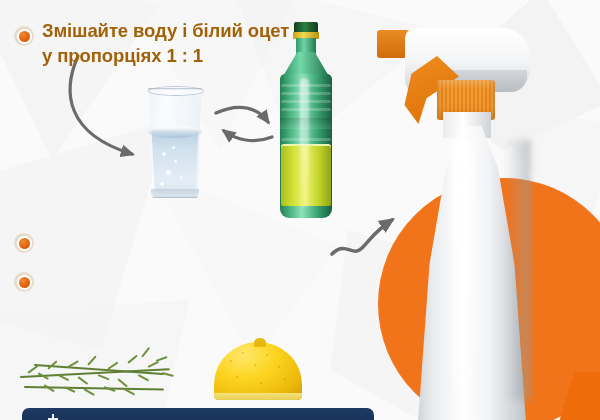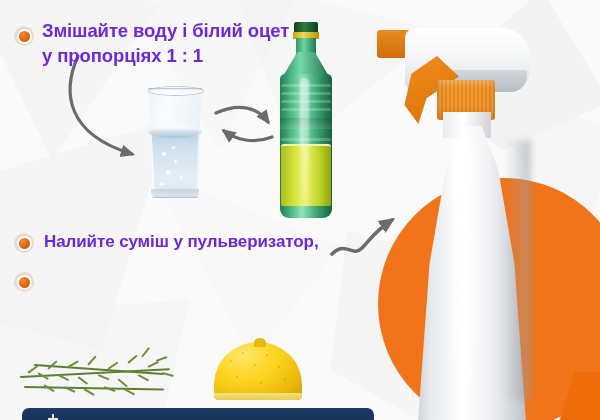--- a/index.html
+++ b/index.html
@@ -56,21 +56,21 @@
   .bullet::before{
     content:"";width:15px;height:15px;border-radius:50%;background:#ffffff;
     position:absolute;
   }
   .bullet::after{
     content:"";width:11px;height:11px;border-radius:50%;
     background:radial-gradient(circle at 34% 30%,#f08a33 0%,#e0600d 62%,#c84f06 100%);
     position:absolute;
   }
   .txt{
-    position:absolute;color:#6d28d9;
+    position:absolute;color:#a16207;
     font-weight:bold;letter-spacing:-.1px;
   }
   .t1{left:42px;top:18px;font-size:18.5px;line-height:25px;width:250px;}
   .t2{left:44px;top:230px;font-size:17px;line-height:24px;width:300px;white-space:nowrap;}
   .t3{left:38px;top:269px;font-size:17px;line-height:25px;width:310px;}
 
   
   .arrow-svg{position:absolute;left:0;top:0;width:600px;height:420px;
              pointer-events:none;}
 
@@ -371,21 +371,20 @@
     <div class="pore" style="left:22px;top:34px"></div>
     <div class="pore" style="left:46px;top:40px"></div>
     <div class="pore" style="left:70px;top:36px"></div>
     <div class="cut"></div>
   </div>
 
   <div class="bullet" style="left:14px;top:26px"></div>
   <div class="txt t1">Змішайте воду і білий оцет у пропорціях 1 : 1</div>
 
   <div class="bullet" style="left:14px;top:233px"></div>
-  <div class="txt t2">Налийте суміш у пульверизатор,</div>
 
   <div class="bullet" style="left:14px;top:272px"></div>
 
   <div class="navybar">
     <div class="mark"></div>
     <div class="labeltxt"></div>
   </div>
 
 </div>
 

